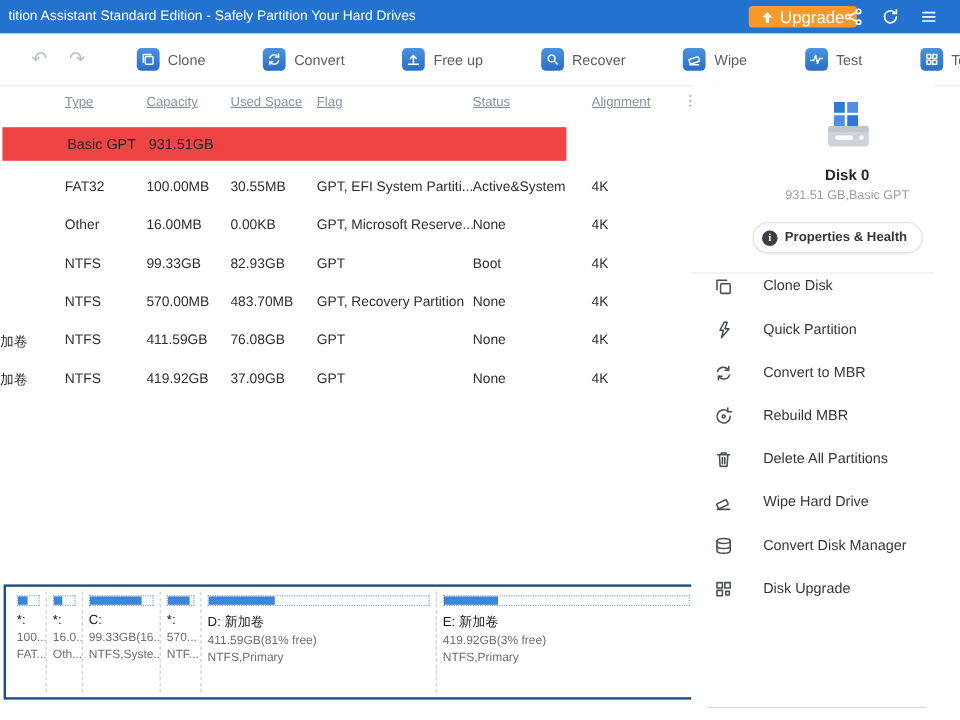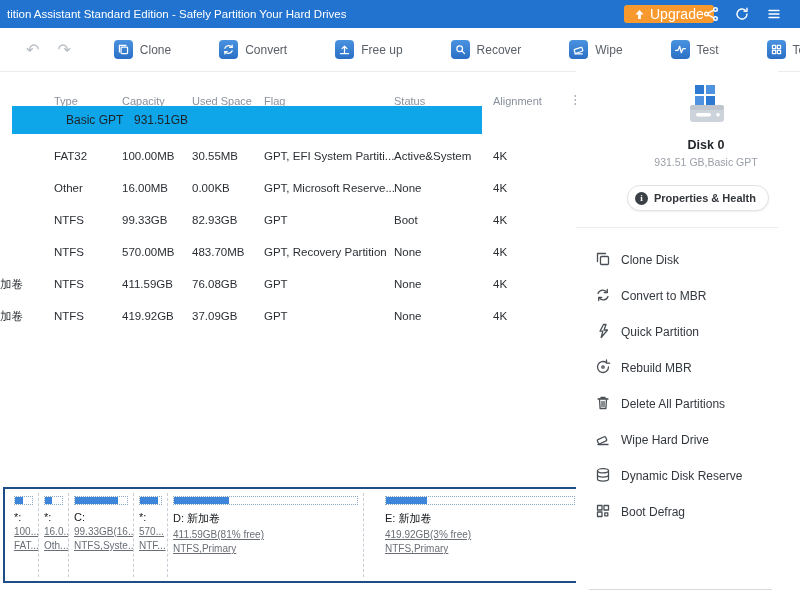--- a/index.html
+++ b/index.html
@@ -22,56 +22,56 @@
   .accent-stub{width:13px;height:22px;background:#2f7bd4;border-radius:0 3px 3px 0;}
   .histbtn{font-size:16px;color:#b9bec6;margin:0 9px;cursor:pointer;line-height:1;}
   .histbtn:first-of-type{margin-left:26px;}
   .tbtn{display:flex;align-items:center;gap:7px;margin:0 14px;color:#5a6068;font-size:12px;cursor:pointer;white-space:nowrap;padding-left:20px;}
   .badge{width:19px;height:19px;border-radius:4px;background:linear-gradient(180deg,#4a93e0,#2a6fc4);
          display:flex;align-items:center;justify-content:center;flex:0 0 auto;}
   .badge svg{width:13px;height:13px;stroke:#fff;fill:none;stroke-width:1.5;stroke-linecap:round;stroke-linejoin:round;}
 
   
   .grid-cols{display:grid;grid-template-columns:54px 68px 70px 72px 130px 99px 71px 1fr;align-items:center;}
-  .thead{position:absolute;top:88px;left:0;width:597px;height:26px;color:#8a919d;font-size:11px;}
+  .thead{position:absolute;top:72px;left:0;width:597px;height:26px;color:#8a919d;font-size:11px;text-decoration:underline;}
   .hcell{white-space:nowrap;overflow:hidden;}
   .col-opts{justify-self:center;cursor:pointer;}
   .col-opts svg{width:16px;height:14px;stroke:#9aa0a8;fill:none;stroke-width:1.4;stroke-linecap:round;}
-  .disk-row{position:absolute;top:106px;left:12px;width:470px;height:28px;background:#0ea5e9;
+  .disk-row{position:absolute;top:106px;left:2px;width:470px;height:28px;background:#ef4444;
             font-size:12px;color:#1f2328;cursor:pointer;}
   .rows{position:absolute;top:140px;left:0;width:597px;}
   .prow{height:32px;font-size:11.5px;color:#2b2f34;cursor:pointer;}
   .cell{white-space:nowrap;overflow:hidden;padding-right:4px;}
   .name-cell{padding-left:0;}
   .vdiv{position:absolute;left:597px;top:71px;bottom:0;width:1px;background:#e6e6e6;}
 
   
   .dmap{position:absolute;left:3px;top:487px;width:583px;height:96px;border:2px solid #1d4e86;
         background:#fff;display:flex;padding:4px;box-sizing:border-box;}
   .blk{box-sizing:border-box;padding:3px 5px 0 5px;border-right:1px dashed #c9ced6;
        display:flex;flex-direction:column;overflow:hidden;cursor:pointer;}
-  .blk:last-child{border-right:none;margin-left:16px;}
+  .blk:last-child{border-right:none;}
   .bar{height:7px;border:1px dotted #8aa9c9;position:relative;background:#fff;flex:0 0 auto;}
   .fill{position:absolute;left:0;top:0;bottom:0;background:#3d85d9;}
   .l1{font-size:11px;color:#15181c;margin-top:6px;white-space:nowrap;}
-  .l2,.l3{font-size:10px;color:#6a6f76;margin-top:3px;white-space:nowrap;text-decoration:underline;}
+  .l2,.l3{font-size:10px;color:#6a6f76;margin-top:3px;white-space:nowrap;}
 
   
   .side{position:absolute;left:576px;top:71px;width:202px;bottom:0;background:#fff;}
   .dhead{position:absolute;left:60px;top:12px;width:140px;text-align:center;}
   .dname{font-size:12.5px;font-weight:bold;color:#23272c;margin-top:5px;}
   .dinfo{font-size:10.5px;color:#9aa0a8;margin-top:4px;}
   .props{position:absolute;right:9px;top:114px;height:24px;border:1px solid #e3e3e3;border-radius:13px;
          background:#fff;box-shadow:0 1px 2px rgba(0,0,0,.07);display:flex;align-items:center;gap:6px;
          padding:0 12px 0 7px;font-size:11px;font-weight:bold;color:#33373c;cursor:pointer;}
   .info-dot{width:13px;height:13px;border-radius:50%;background:#3b4046;color:#fff;font-size:9px;
             font-weight:bold;display:flex;align-items:center;justify-content:center;font-family:"Liberation Serif",serif;}
   .side-div{position:absolute;left:0;right:0;top:156px;height:1px;background:#ececec;}
   .acts{position:absolute;top:160px;left:19px;right:0;}
-  .act{display:flex;align-items:flex-end;gap:10px;height:36px;cursor:pointer;color:#33383e;font-size:12px;white-space:nowrap;}
+  .act{display:flex;align-items:flex-start;gap:25px;height:36px;cursor:pointer;color:#33383e;font-size:12px;white-space:nowrap;}
   .act svg{width:16px;height:16px;stroke:#4a4f55;fill:none;stroke-width:1.3;stroke-linecap:round;stroke-linejoin:round;flex:0 0 auto;}
   .side-bot{position:absolute;left:13px;right:6px;bottom:10px;height:1px;background:#d9d9d9;}
 </style>
 </head>
 <body>
 
 <div class="app">
 
   <div class="titlebar">
     <div class="title-text">tition Assistant Standard Edition - Safely Partition Your Hard Drives</div>
@@ -341,35 +341,35 @@
     <div class="acts">
       <div class="act">
         <svg viewBox="0 0 16 16">
             <rect x="5.5" y="5.5" width="8" height="8" rx="1"></rect>
             <path d="M2.5 10.5v-8h8"></path>
           </svg>
         <span>Clone Disk</span>
       </div>
       <div class="act">
         <svg viewBox="0 0 16 16">
+            <path d="M8.5 1.5L5 8.2h2.8L6.2 14.5 12.5 7H9l2-5.5z"></path>
+          </svg>
+        <span>Quick Partition</span>
+      </div>
+      <div class="act">
+        <svg viewBox="0 0 16 16">
             <path d="M3 6.5a5 5 0 0 1 9-1"></path>
             <path d="M12.3 2.5v3h-3"></path>
             <path d="M13 9.5a5 5 0 0 1-9 1"></path>
             <path d="M3.7 13.5v-3h3"></path>
           </svg>
         <span>Convert to MBR</span>
       </div>
       <div class="act">
         <svg viewBox="0 0 16 16">
-            <path d="M8.5 1.5L5 8.2h2.8L6.2 14.5 12.5 7H9l2-5.5z"></path>
-          </svg>
-        <span>Quick Partition</span>
-      </div>
-      <div class="act">
-        <svg viewBox="0 0 16 16">
             <path d="M13.5 8a5.5 5.5 0 1 1-2.2-4.4"></path>
             <path d="M11.5 1v3.2h3.2"></path>
             <circle cx="8" cy="8" r="1.2"></circle>
           </svg>
         <span>Rebuild MBR</span>
       </div>
       <div class="act">
         <svg viewBox="0 0 16 16">
             <path d="M3 4h10M6 4V2.5h4V4"></path>
             <path d="M4.5 4l.6 9.5h5.8L11.5 4"></path>
@@ -383,29 +383,29 @@
             <path d="M3 13.5h10"></path>
           </svg>
         <span>Wipe Hard Drive</span>
       </div>
       <div class="act">
         <svg viewBox="0 0 16 16">
             <ellipse cx="8" cy="3.8" rx="5.5" ry="2.1"></ellipse>
             <path d="M2.5 3.8v8.2c0 1.2 2.5 2.1 5.5 2.1s5.5-.9 5.5-2.1V3.8"></path>
             <path d="M2.5 8c0 1.2 2.5 2.1 5.5 2.1S13.5 9.2 13.5 8"></path>
           </svg>
-        <span>Dynamic Disk Reserve</span>
+        <span>Convert Disk Manager</span>
       </div>
       <div class="act">
         <svg viewBox="0 0 16 16">
             <rect x="2.5" y="2.5" width="4.5" height="4.5"></rect>
             <rect x="9" y="2.5" width="4.5" height="4.5"></rect>
             <rect x="2.5" y="9" width="4.5" height="4.5"></rect>
             <rect x="9.8" y="9.8" width="3" height="3"></rect>
           </svg>
-        <span>Boot Defrag</span>
+        <span>Disk Upgrade</span>
       </div>
     </div>
 
     <div class="side-bot"></div>
   </div>
 
 </div>
 
 </body></html>

